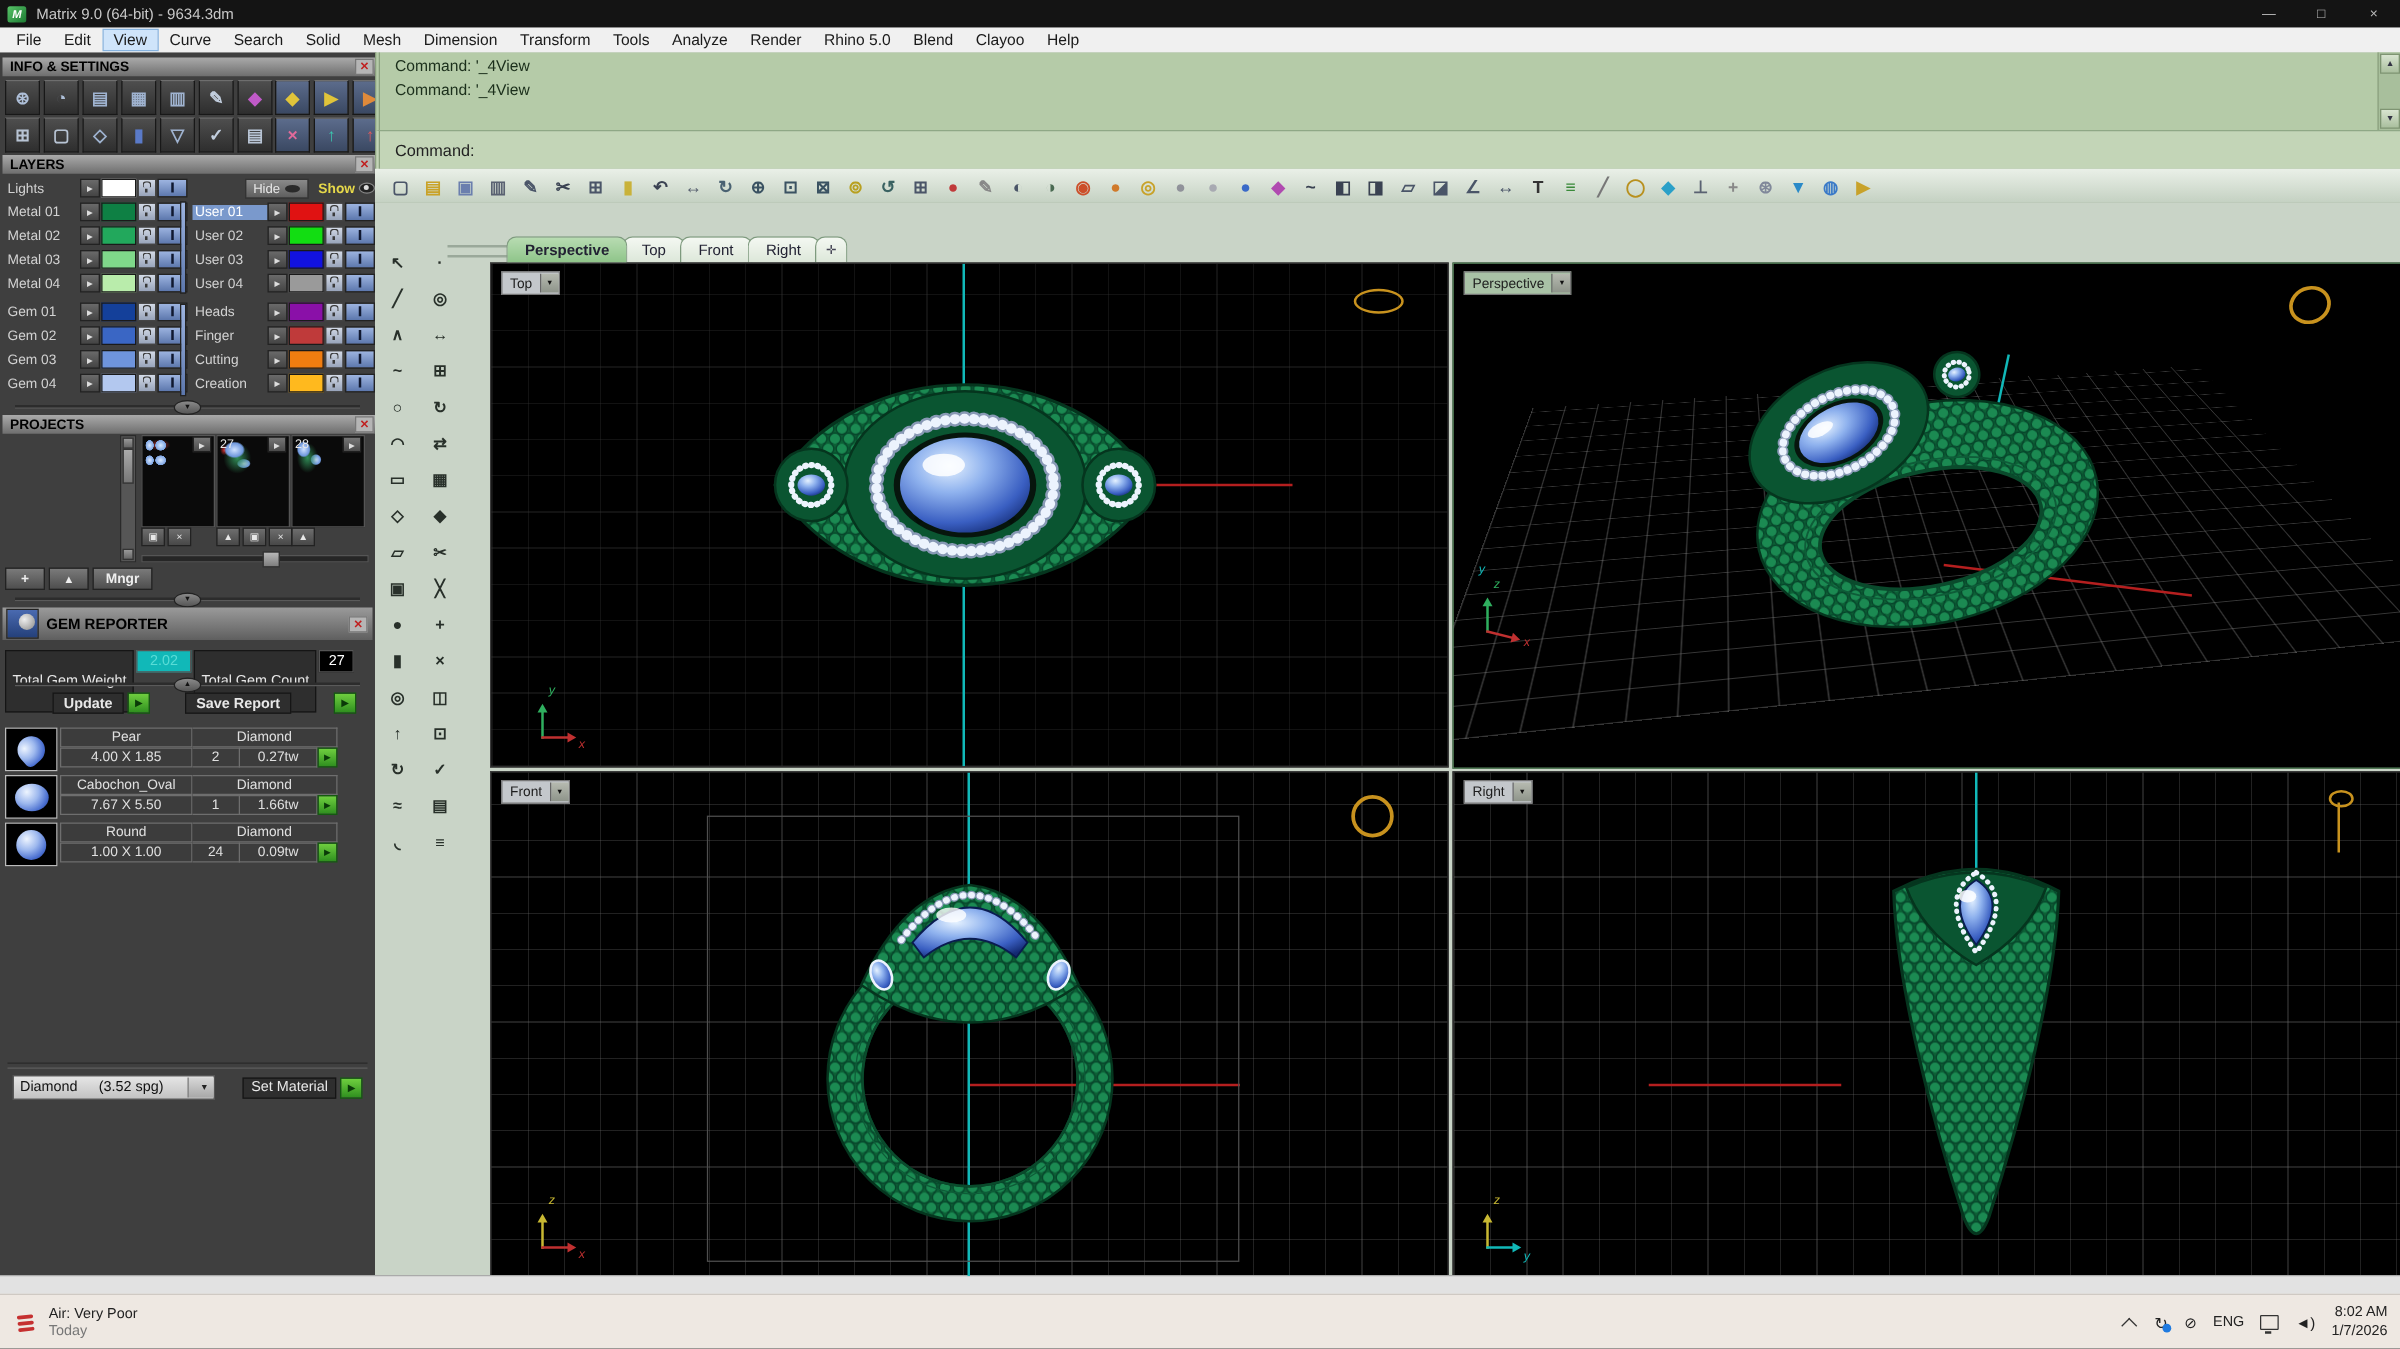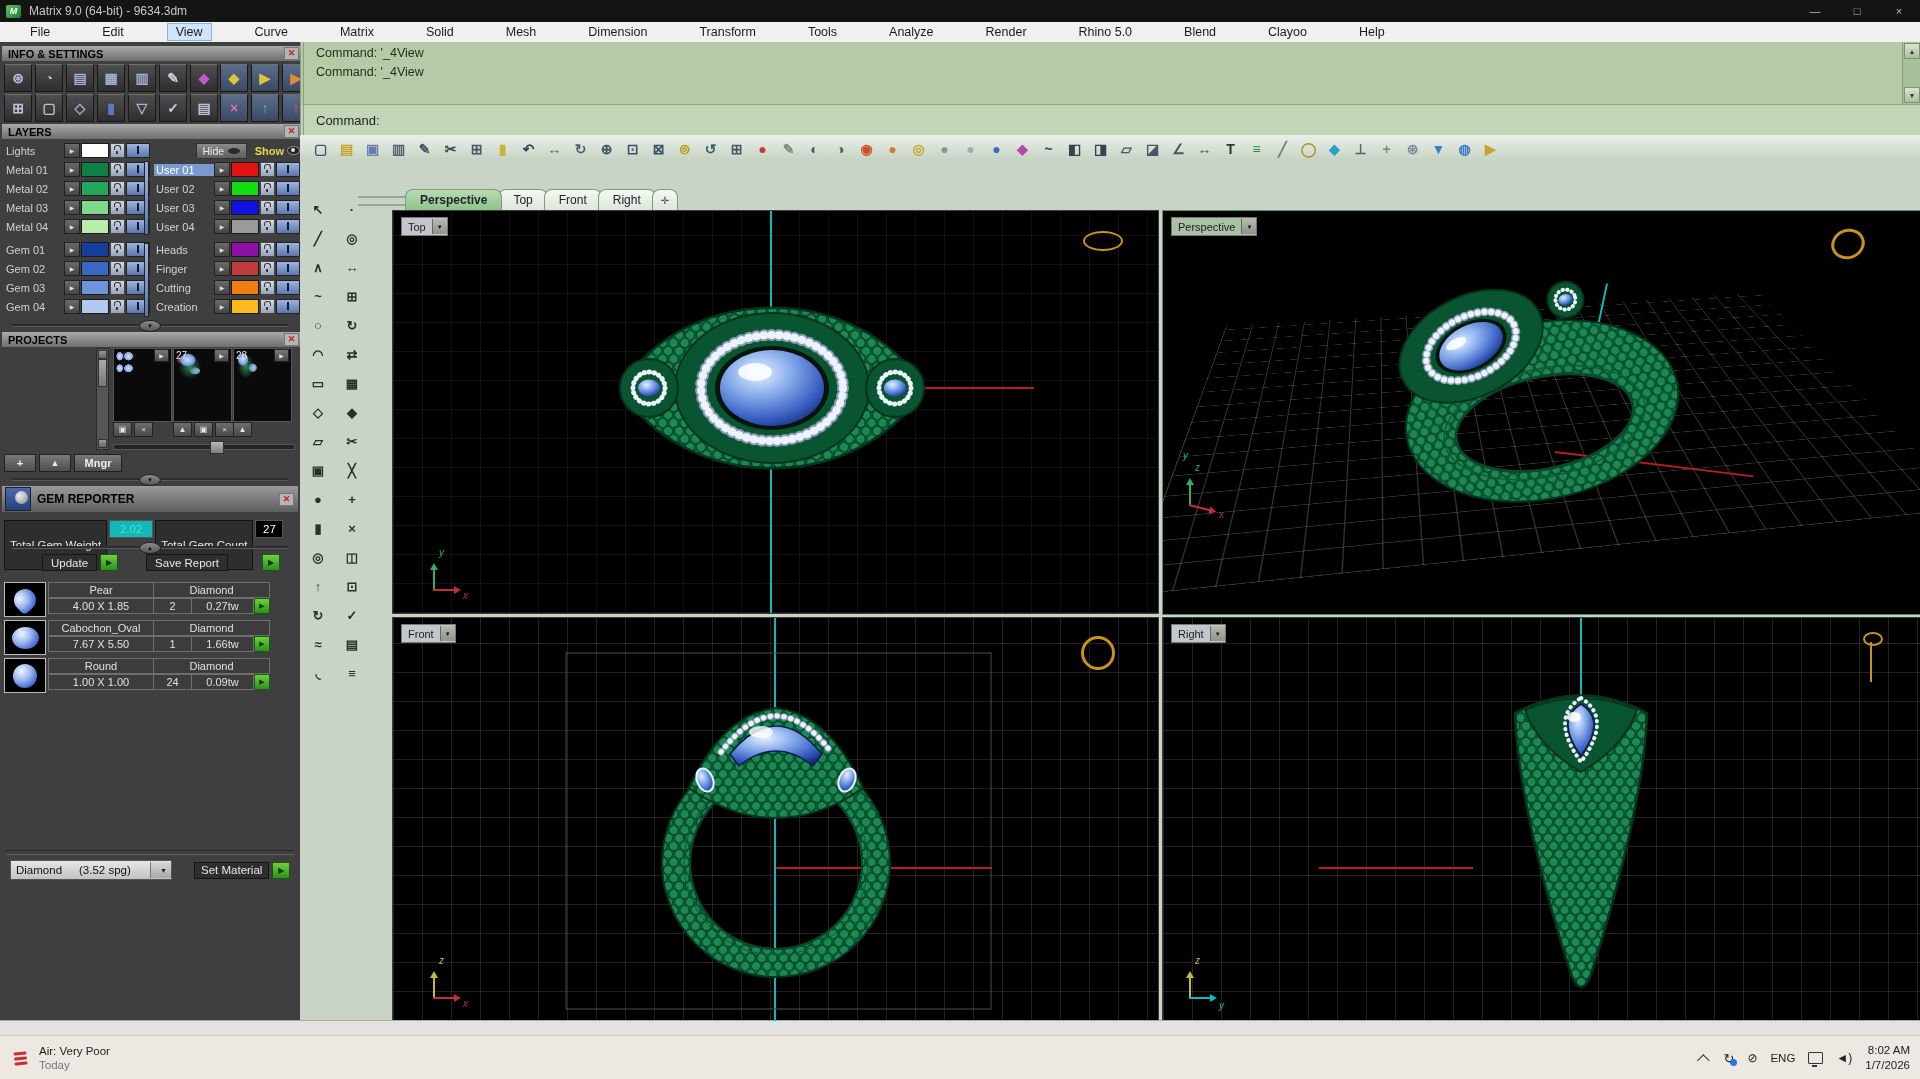--- a/index.html
+++ b/index.html
@@ -8,21 +8,21 @@
   
   .titlebar{position:absolute;left:0;top:0;width:100%;height:22px;background:#141414;color:#c8c8c8;
     display:flex;align-items:center;font-size:12px;}
   .applogo{width:15px;height:13px;margin:0 8px 0 6px;background:linear-gradient(135deg,#57c468,#1d7a33);
     border-radius:2px;color:#fff;font-size:9px;font-weight:bold;font-style:italic;display:flex;align-items:center;justify-content:center;}
   .wctrls{margin-left:auto;display:flex;height:100%;}
   .wctrl{width:42px;height:100%;display:flex;align-items:center;justify-content:center;color:#bbb;font-size:11px;}
   
   .menubar{position:absolute;left:0;top:22px;width:100%;height:20px;background:#f0f0f0;border-bottom:1px solid #c8c8c8;
     display:flex;align-items:center;padding-left:4px;font-size:12.5px;color:#1a1a1a;}
-  .mi{padding:1px 8px;margin:0 18px;}
+  .mi{padding:1px 8px;margin:0 1px;}
   .mi.active{background:#cfe4fa;outline:1px solid #86b3e0;}
   
   .dock{position:absolute;left:0;top:42px;width:300px;height:978px;background:#3f3f3f;border-right:1px solid #1e1e1e;}
   .phead{position:absolute;left:2px;width:294px;height:15px;background:linear-gradient(#aaaaaa,#6e6e6e);
     color:#000;font-size:11px;font-weight:bold;display:flex;align-items:center;padding-left:6px;}
   .phead .px{margin-left:auto;margin-right:3px;width:13px;height:11px;background:#b5b5b5;border:1px solid #777;
     color:#c02020;font-size:9px;font-weight:bold;display:flex;align-items:center;justify-content:center;line-height:1;}
   .icon-strip{position:absolute;display:flex;gap:3px;}
   .dkbtn{width:26px;height:26px;background:linear-gradient(#4e4e4e,#2e2e2e);border:1px solid #181818;border-top-color:#6e6e6e;
     display:flex;align-items:center;justify-content:center;font-size:14px;}
@@ -105,21 +105,21 @@
   .gemhead .gicon::before{content:"";position:absolute;right:2px;top:3px;width:13px;height:13px;border-radius:50%;
     background:radial-gradient(circle at 35% 35%,#eee,#888);}
   .gemhead b{font-size:12px;color:#000;}
   .gemhead .px{margin-left:auto;margin-right:4px;width:13px;height:11px;background:#b5b5b5;border:1px solid #777;color:#c02020;
     font-size:9px;font-weight:bold;display:flex;align-items:center;justify-content:center;}
   .totals{position:absolute;left:4px;top:478px;display:flex;gap:2px;font-size:11.5px;}
   .tlabel{background:#2e2e2e;border:1px solid #151515;color:#e8e8e8;height:16px;display:flex;align-items:center;padding:16px 5px;}
   .tval{background:#000;border:1px solid #555;height:16px;display:flex;align-items:center;justify-content:center;padding:0 4px;}
   .tval.cyan{color:#59dcd6;} .tval.white{color:#fff;}
   .grbtns{position:absolute;left:0;top:512px;width:300px;display:flex;align-items:center;font-size:11.5px;}
-  .grlabel{background:#2e2e2e;border:1px solid #151515;color:#e8e8e8;height:15px;display:flex;align-items:center;padding:0 8px;}
+  .grlabel{background:#2e2e2e;border:1px solid #151515;color:#e8e8e8;height:15px;display:flex;align-items:center;padding:0 8px;font-weight:bold;}
   .greenbtn{width:16px;height:15px;margin-left:3px;background:linear-gradient(#6fcf3f,#2f8f1f);border:1px solid #145a10;
     color:#0a3a08;font-size:8px;display:flex;align-items:center;justify-content:center;}
   .gemtable{position:absolute;left:4px;top:540px;width:292px;}
   .grow{display:flex;margin-bottom:3px;}
   .gemthumb{width:40px;height:33px;background:#000;border:1px solid #bbb;display:flex;align-items:center;justify-content:center;flex:none;}
   .gemthumb i{display:block;width:27px;height:22px;background:radial-gradient(circle at 35% 30%,#eef5ff,#9db8ee 40%,#4a6fd0 72%,#1c2f7e);}
   .grow.v-pear .gemthumb i{border-radius:65% 65% 65% 6px;transform:rotate(-42deg);width:22px;height:22px;}
   .grow.v-oval .gemthumb i{border-radius:50%;}
   .grow.v-round .gemthumb i{border-radius:50%;width:24px;height:24px;}
   .gcells{flex:1;display:grid;grid-template-columns:106px 38px 62px 16px;grid-template-rows:16px 16px;margin-left:2px;font-size:11px;color:#e0e0e0;}
@@ -264,21 +264,21 @@
       <span class="wctrl close">×</span>
     </div>
   </div>
 
   <div class="menubar">
 
   <span class="mi">File</span>
       <span class="mi">Edit</span>
       <span class="mi active">View</span>
       <span class="mi">Curve</span>
-      <span class="mi">Matrix</span>
+      <span class="mi">Search</span>
       <span class="mi">Solid</span>
       <span class="mi">Mesh</span>
       <span class="mi">Dimension</span>
       <span class="mi">Transform</span>
       <span class="mi">Tools</span>
       <span class="mi">Analyze</span>
       <span class="mi">Render</span>
       <span class="mi">Rhino 5.0</span>
       <span class="mi">Blend</span>
       <span class="mi">Clayoo</span>

